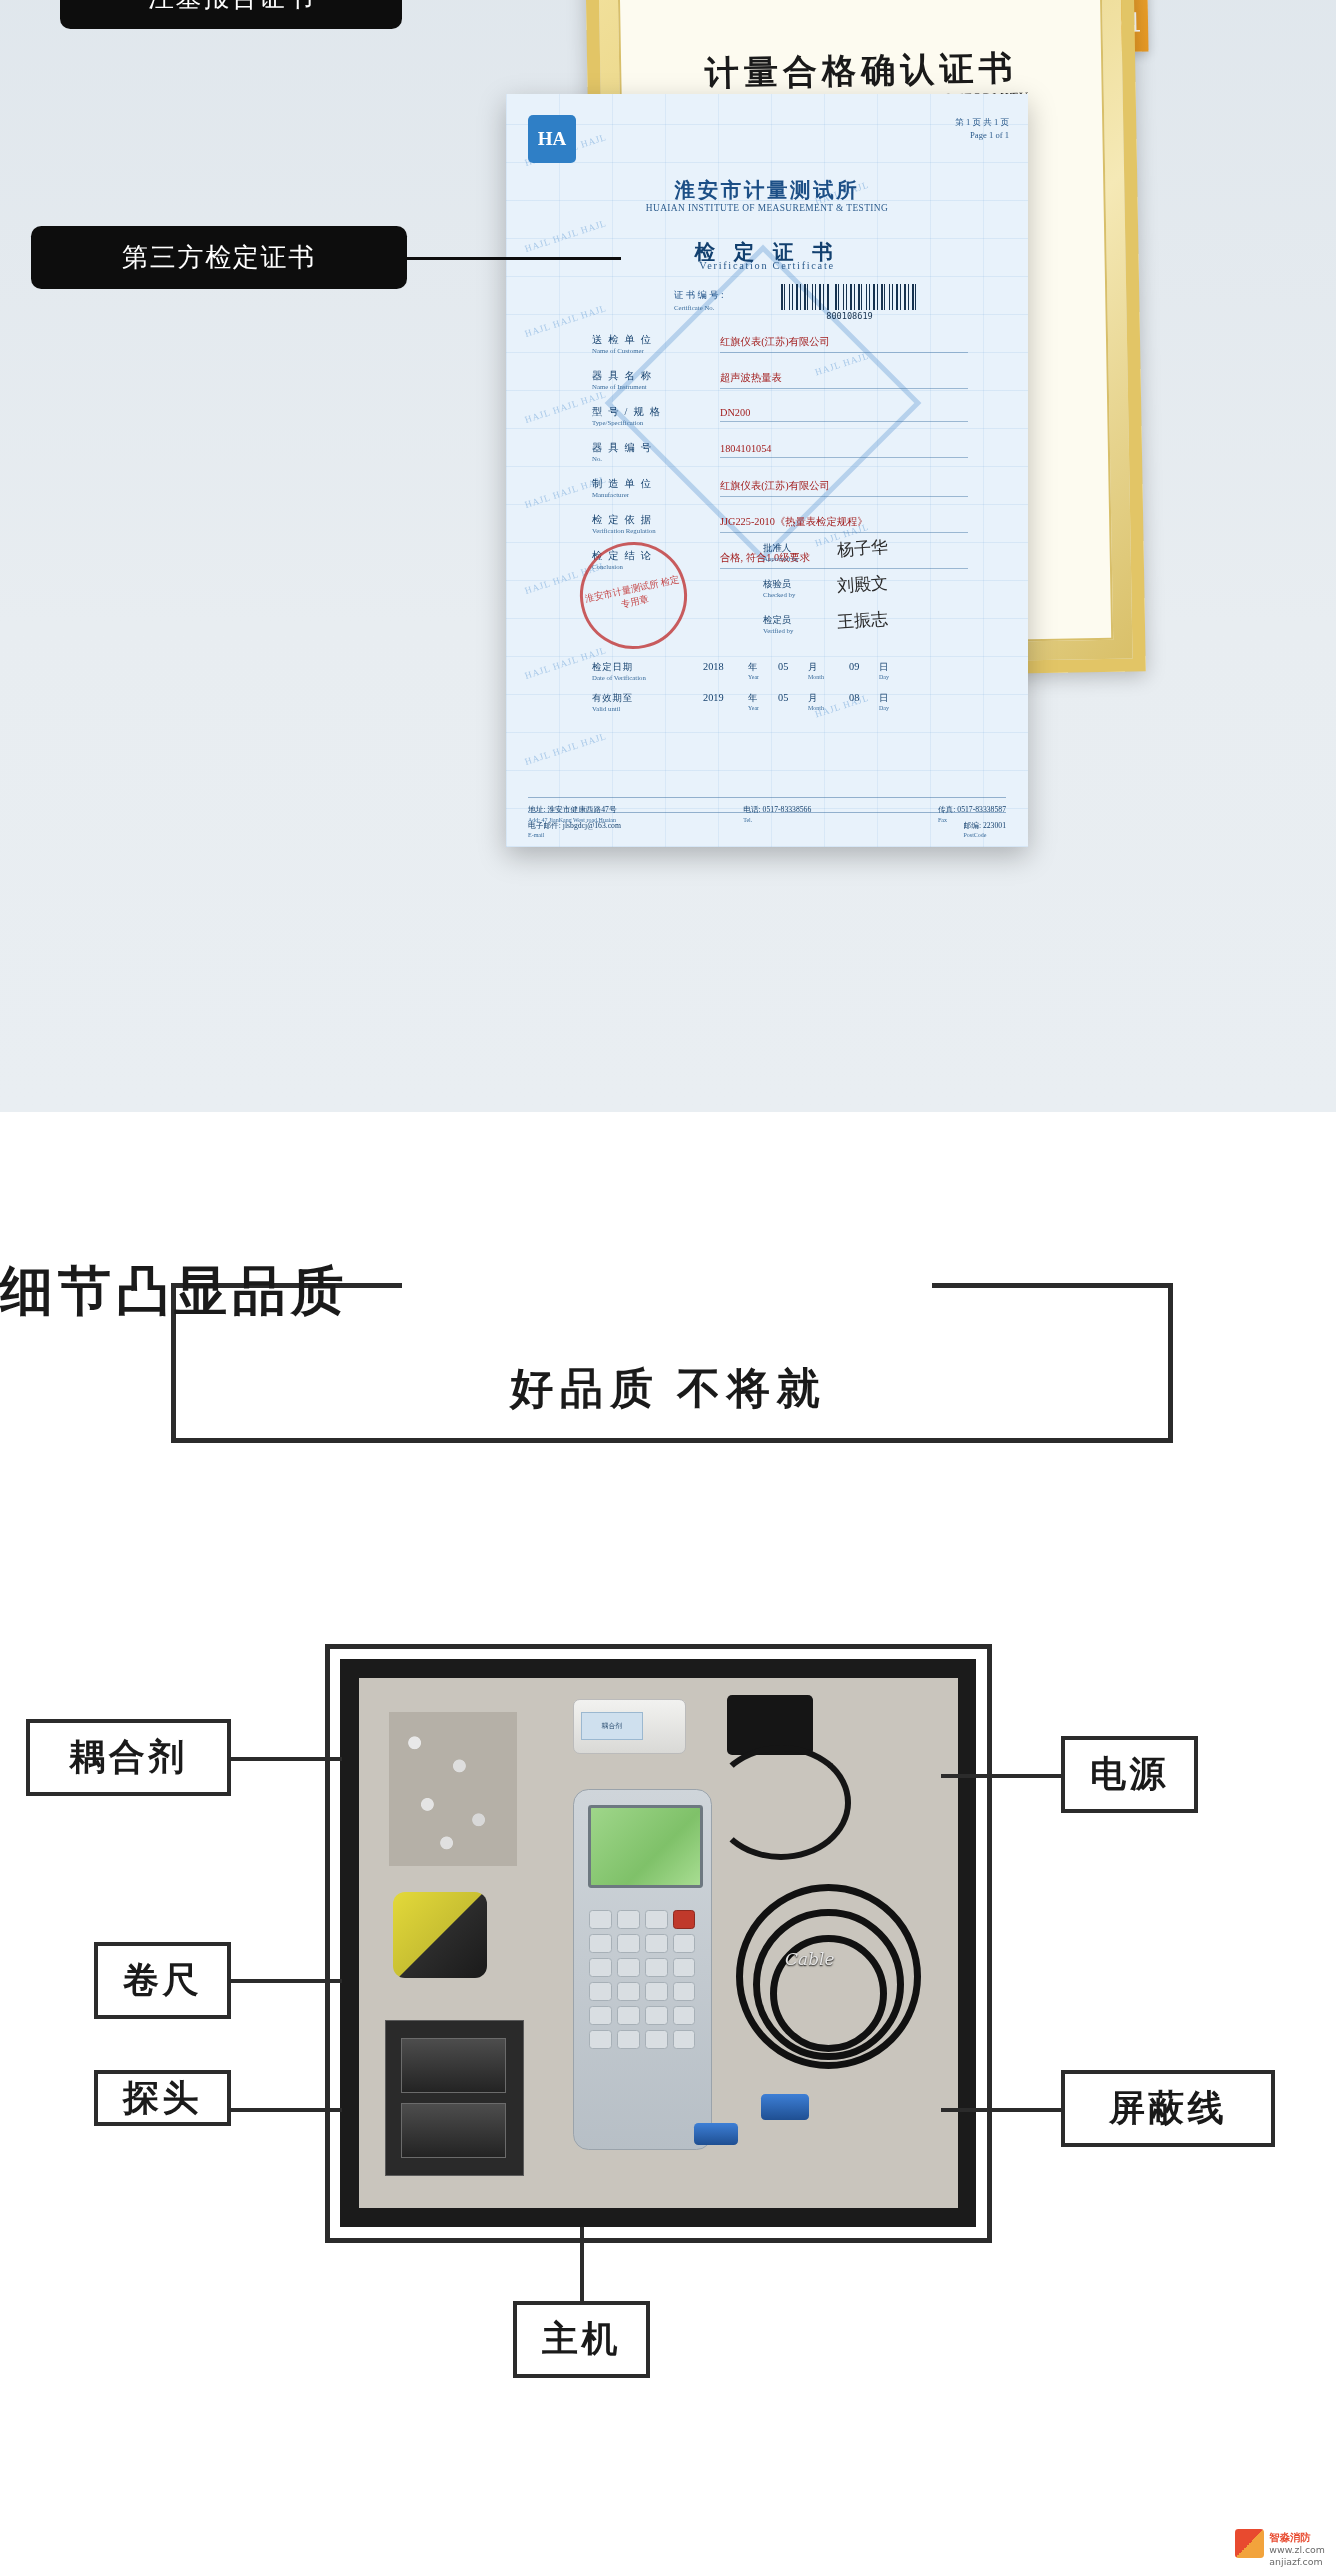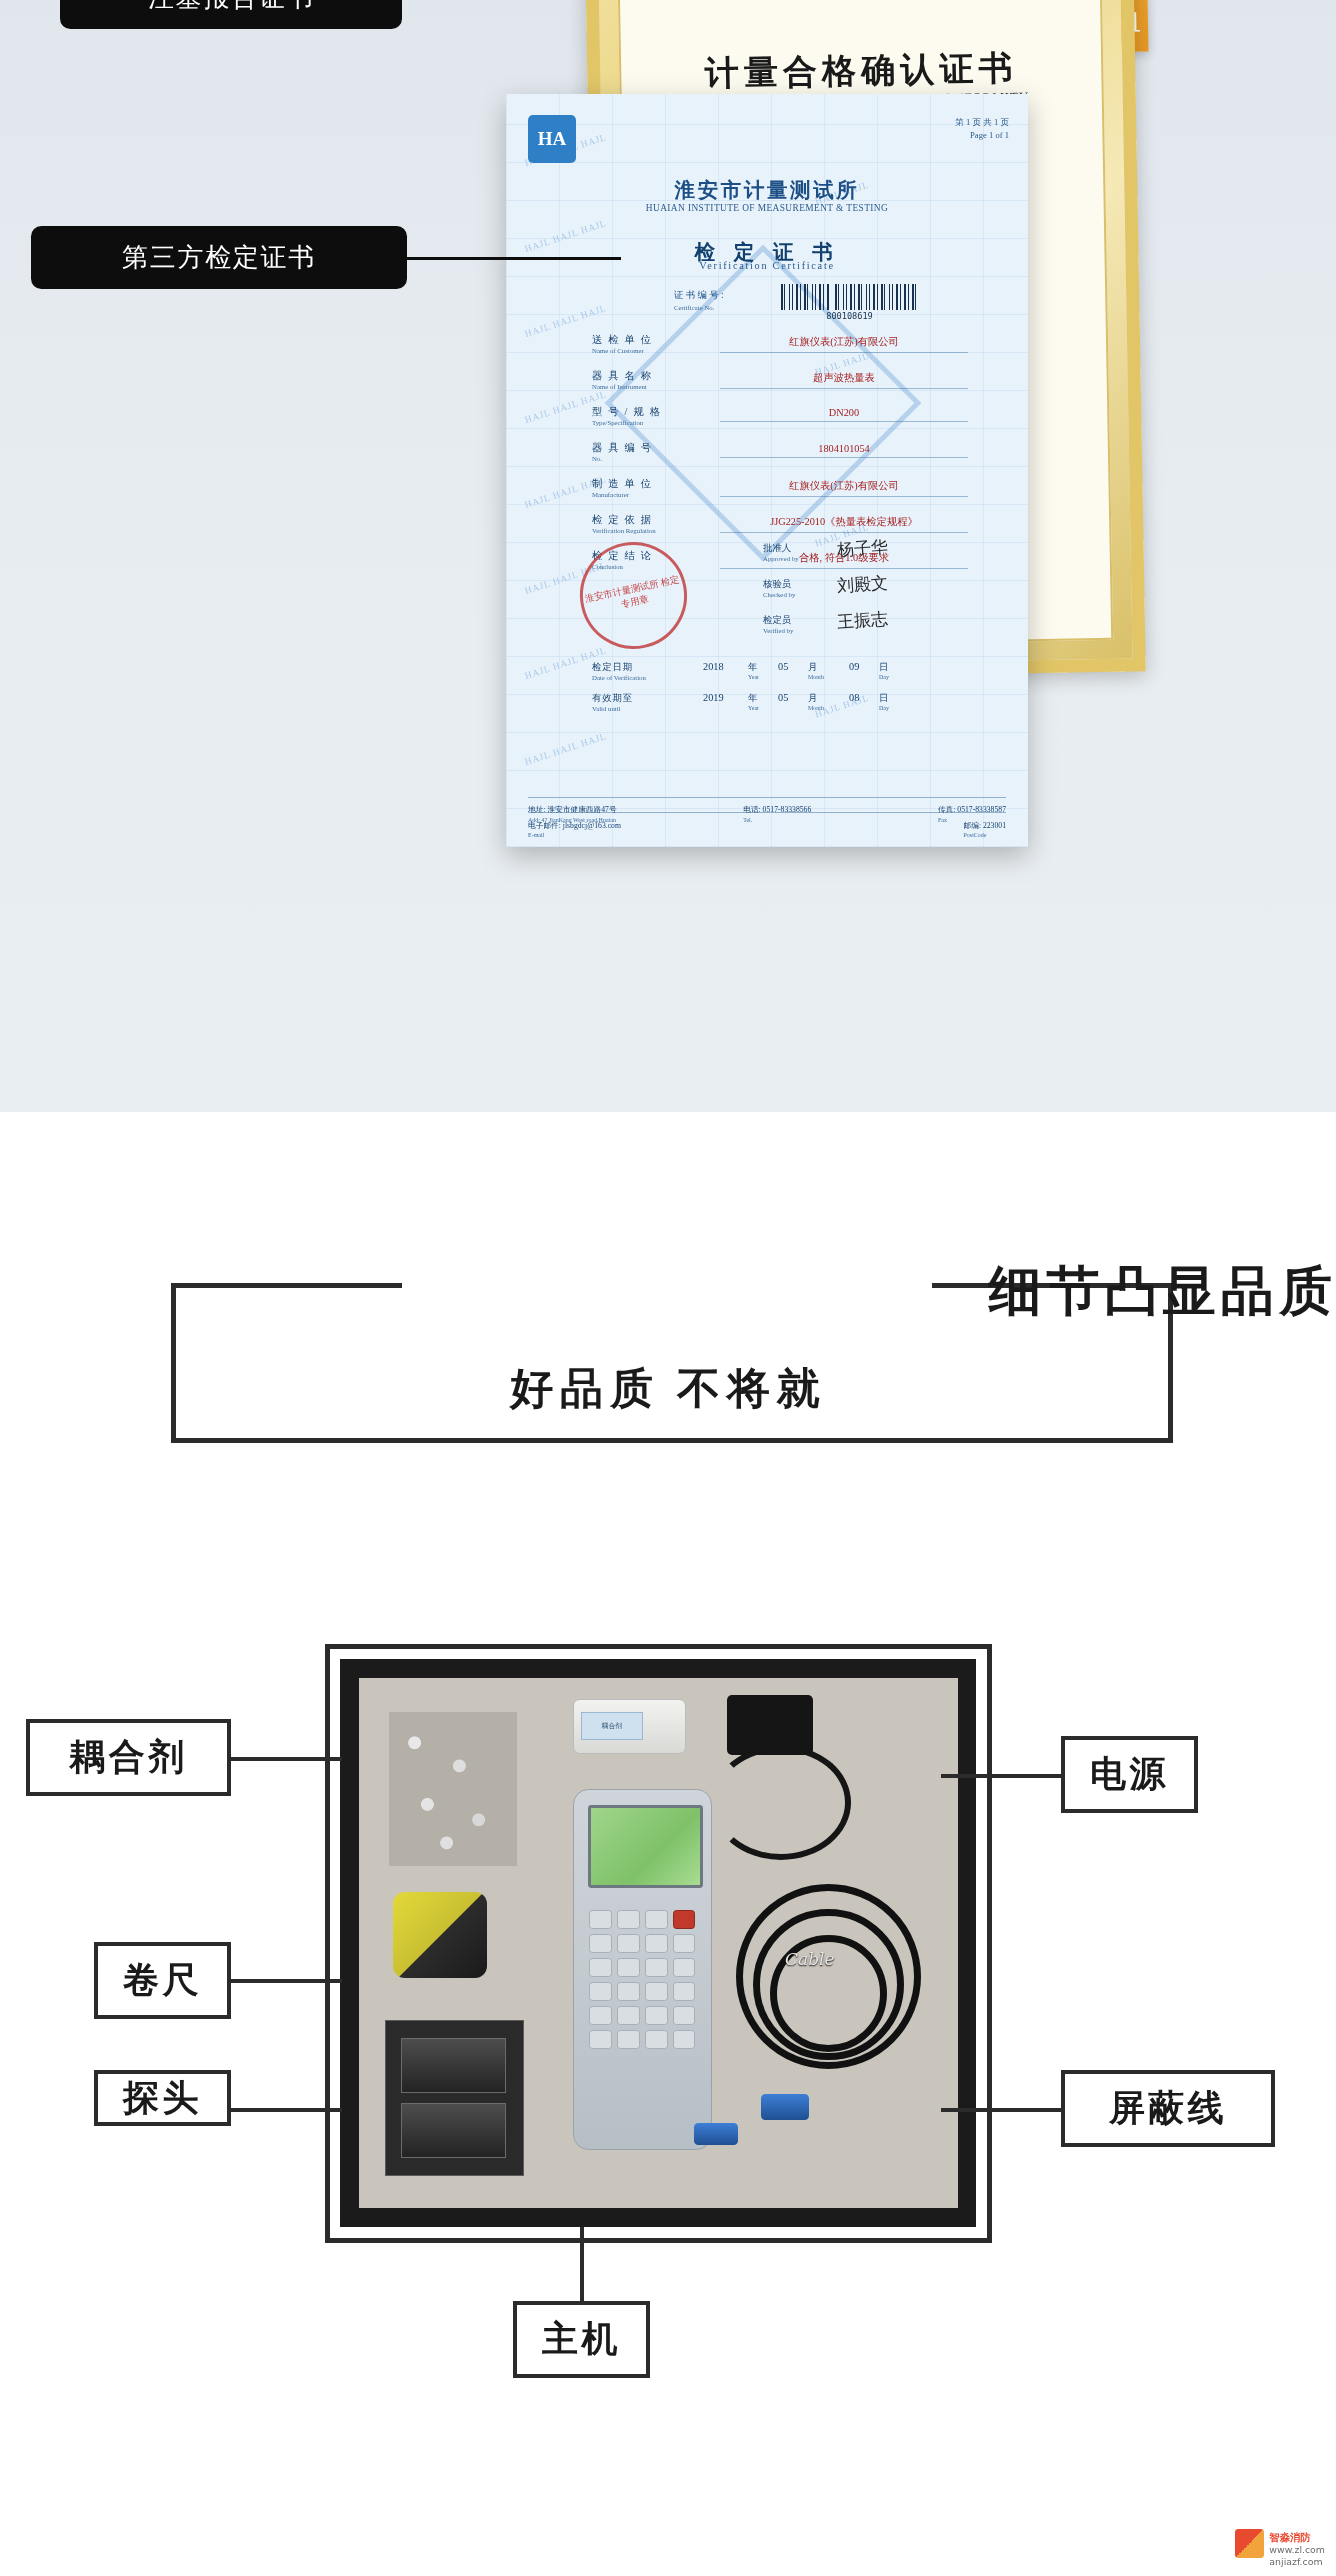--- a/index.html
+++ b/index.html
@@ -188,21 +188,20 @@
   .cert-row .lab {
     position: absolute; left: 86px; top: 3.4px;
     width: 103px;
     font-size: 10.3px; color: #14406d; letter-spacing: 1.7px;
   }
   .cert-row .lab .en { display: block; font-size: 6.8px; letter-spacing: 0; color: #3b6d9d; }
   .cert-row .val {
     position: absolute; left: 214px; top: 5.1px;
     width: 248px;
     font-size: 10.3px; color: #a32020;
-    text-align: center;
     border-bottom: 0.9px solid rgba(60,110,160,.45);
     padding-bottom: 3.4px;
   }
   .cert-stamp {
     position: absolute;
     left: 74px; top: 448px;
     width: 101px; height: 101px;
     border: 3.4px solid rgba(190,40,40,.75);
     border-radius: 50%;
     transform: rotate(-12deg);
@@ -288,21 +287,21 @@
   }
   .heading-box {
     position: absolute;
     left: 171px; top: 171px;
     width: 992px; height: 150px;
     border: 5.1px solid #2b2b2b;
   }
   .heading-main {
     position: absolute;
     left: 0; right: 0; top: 144px;
-    text-align: right;
+    text-align: left;
     font-size: 53px;
     font-weight: bold;
     color: #1a1a1a;
     letter-spacing: 5.1px;
     font-family: "Liberation Serif", serif;
   }
   .heading-main-bg {
     position: absolute;
     left: 402px; top: 137px;
     width: 530px; height: 68px;

